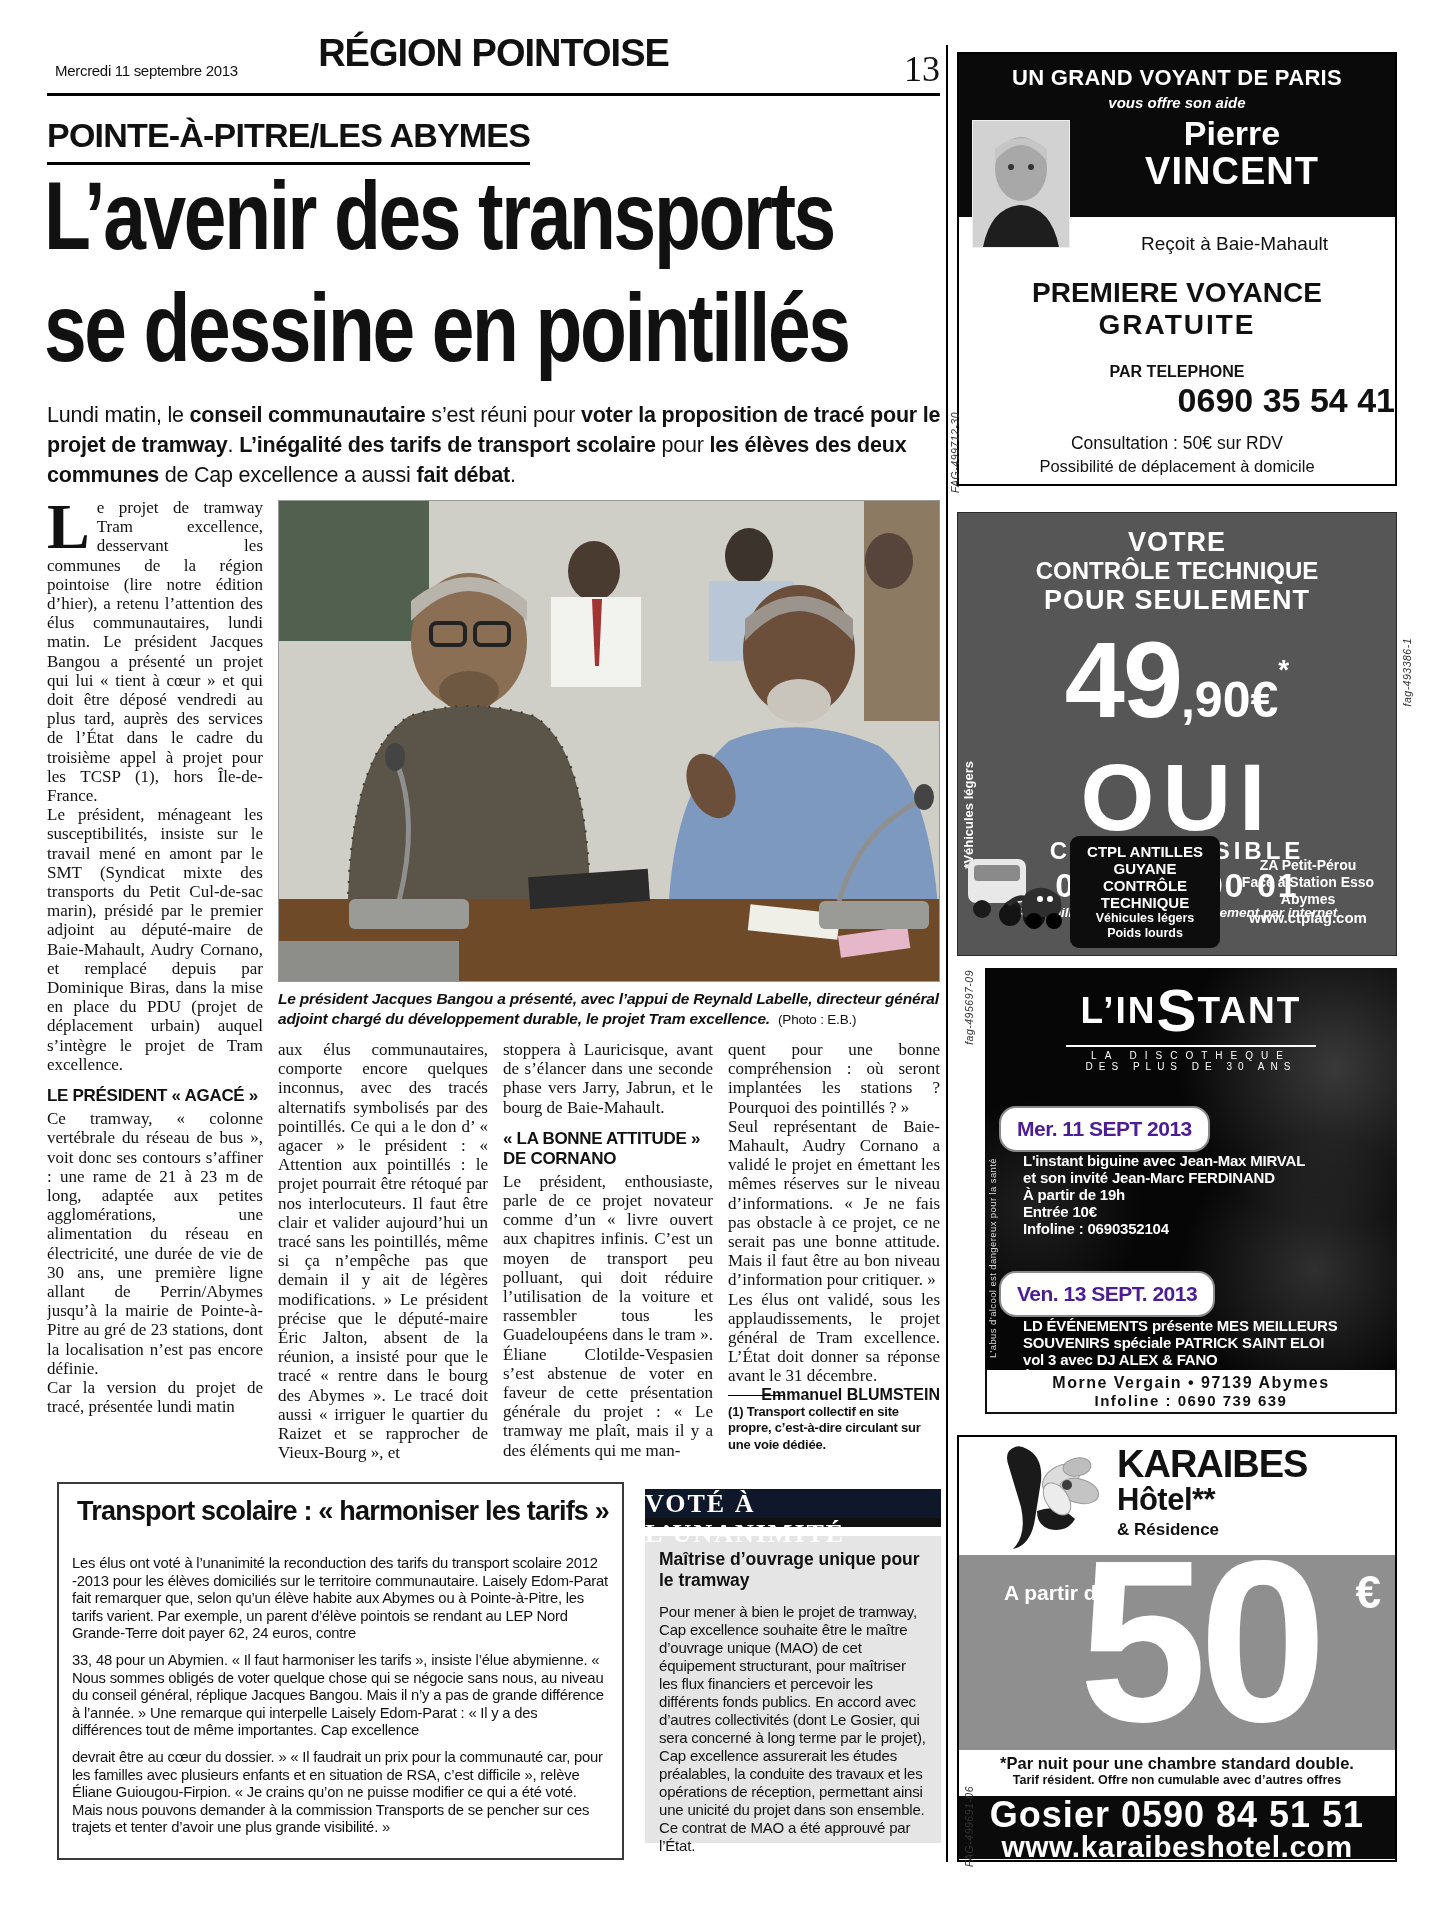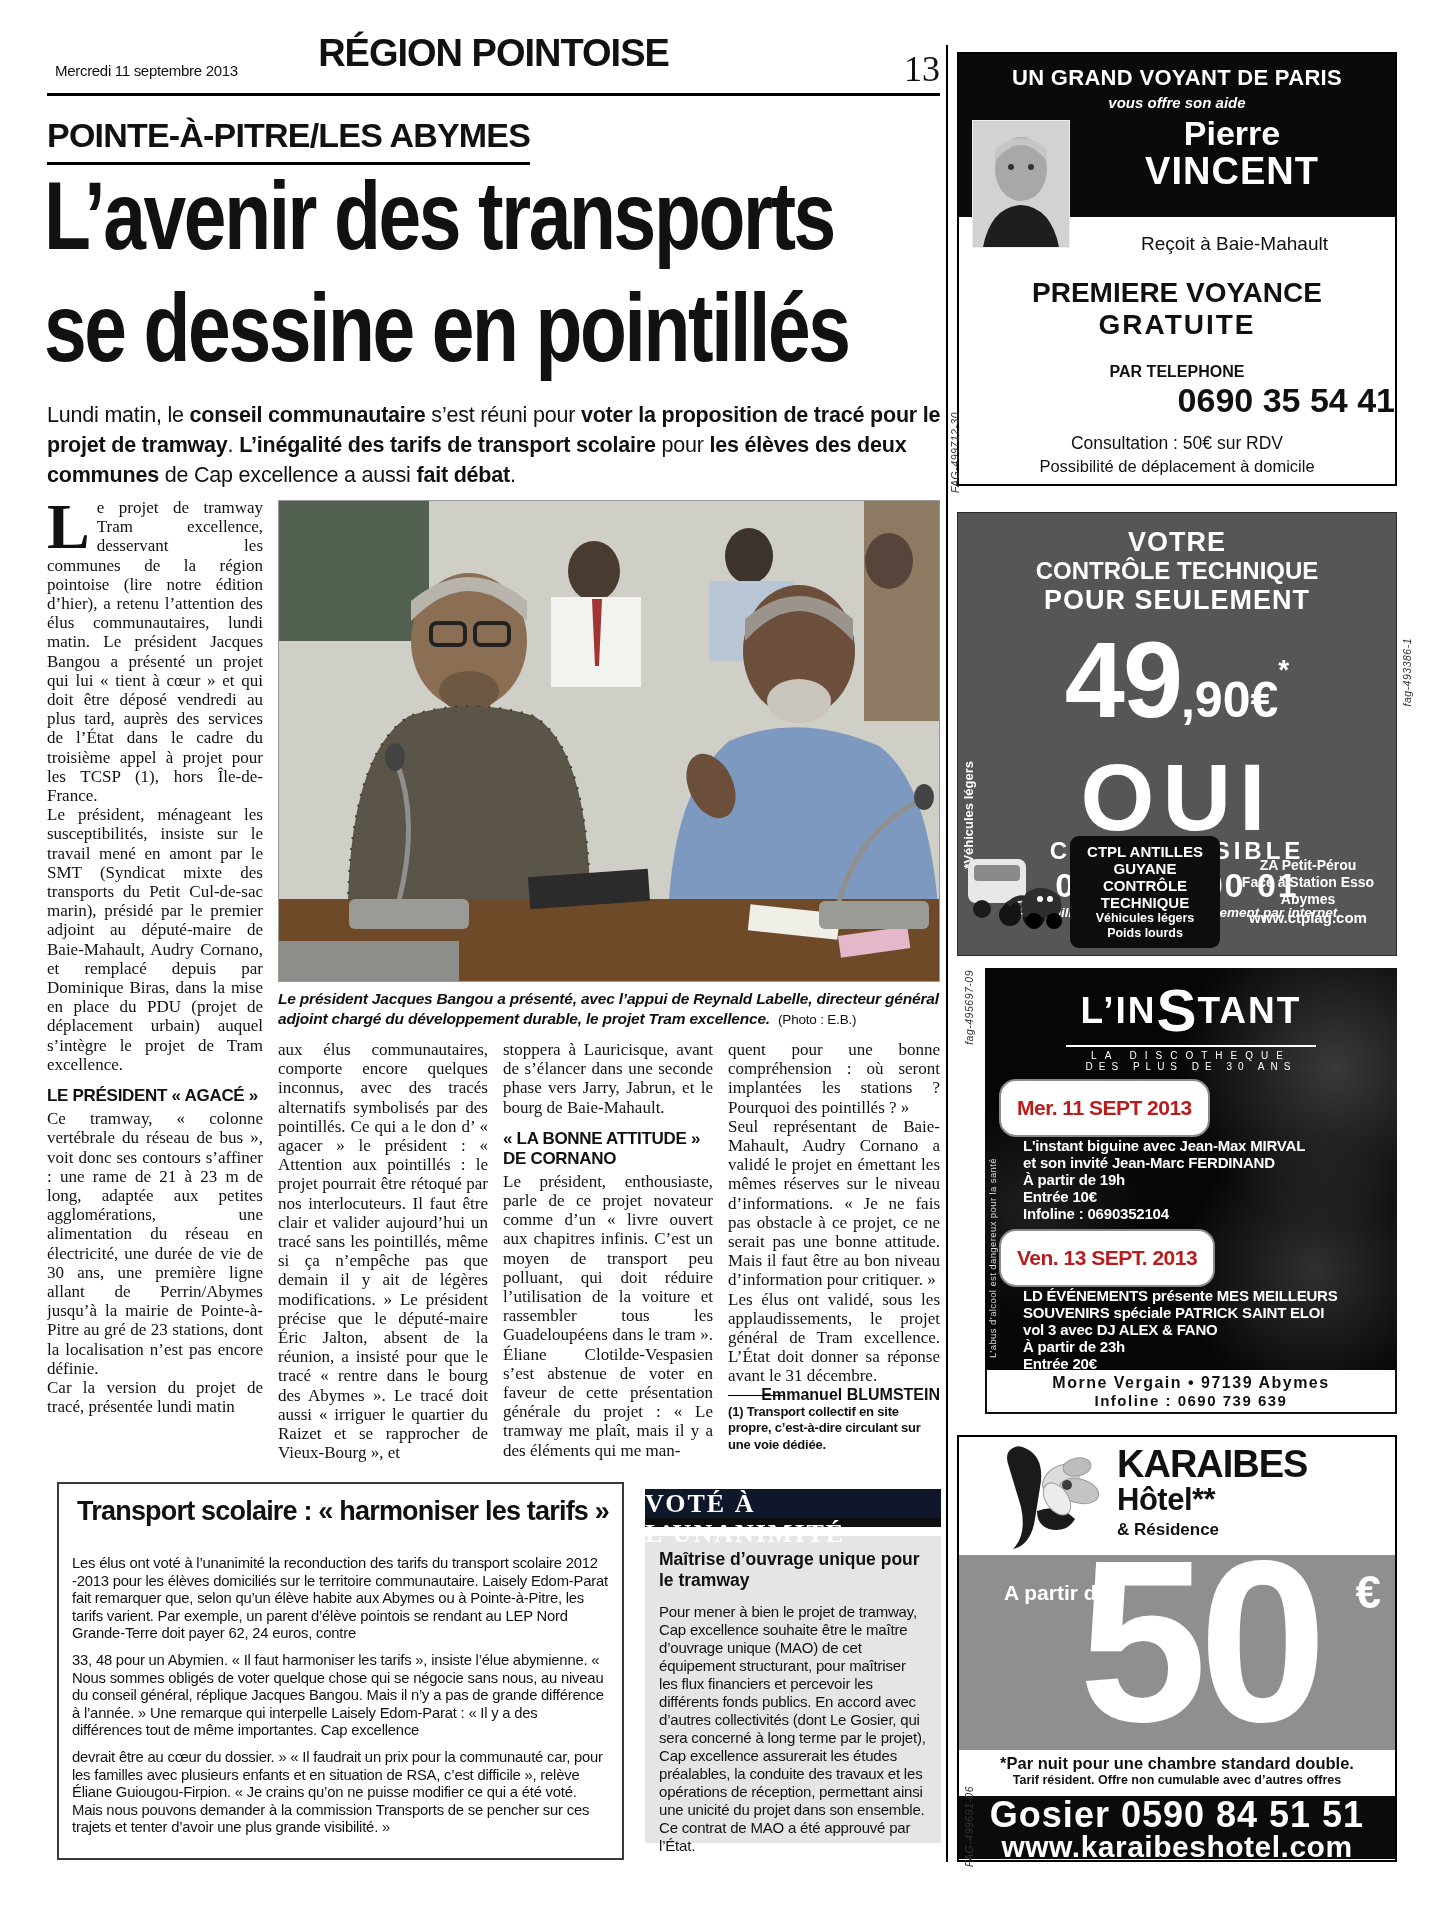--- a/index.html
+++ b/index.html
@@ -117,22 +117,22 @@
       background-image:radial-gradient(circle at 85% 25%,rgba(120,120,120,.45),transparent 34%),
                        radial-gradient(circle at 80% 75%,rgba(110,110,110,.4),transparent 30%),
                        radial-gradient(circle at 12% 60%,rgba(90,90,90,.3),transparent 25%);}
   .inst-logo{margin-top:8px;text-align:center;font-family:"Liberation Sans",sans-serif;color:#fff;}
   .inst-logo .p1,.inst-logo .p3{font-size:37px;font-weight:bold;letter-spacing:2px;vertical-align:8px;}
   .inst-logo .p2{font-size:60px;font-weight:bold;letter-spacing:1px;}
   .inst-underline{width:250px;height:2px;background:#fff;margin:0 auto;}
   .inst-sub1{margin-top:3px;text-align:center;font:10px "Liberation Sans",sans-serif;letter-spacing:8px;}
   .inst-sub2{text-align:center;font:10px "Liberation Sans",sans-serif;letter-spacing:6px;}
   .event{margin:7px 0 0 14px;}
-  .ev-pill{display:inline-block;background:#fff;color:#b91c1c;border:2px solid #8a8a8a;border-radius:17px;
-           padding:15px 16px;font:bold 21px "Liberation Sans",sans-serif;letter-spacing:-0.5px;}
+  .ev-pill{display:inline-block;background:#fff;color:#4c1d95;border:2px solid #8a8a8a;border-radius:17px;
+           padding:9px 16px;font:bold 21px "Liberation Sans",sans-serif;letter-spacing:-0.5px;margin-top:27px;}
   .ev-line{margin-left:24px;font:bold 15px/17px "Liberation Sans",sans-serif;letter-spacing:-0.2px;}
   .ev-line:first-of-type{margin-top:4px;}
   .inst-warning{position:absolute;left:2px;top:190px;writing-mode:vertical-rl;transform:rotate(180deg);
                 font:9.5px "Liberation Sans",sans-serif;color:#ddd;letter-spacing:0.4px;}
   .inst-strip{height:44px;background:#fff;border:2px solid #111;border-top:none;text-align:center;padding-top:3px;}
   .inst-addr{font:bold 16px/19px "Liberation Sans",sans-serif;letter-spacing:1.5px;}
   .inst-info{font:bold 15px/18px "Liberation Sans",sans-serif;letter-spacing:1.5px;}
 
   
   .ad-karaibes{position:absolute;left:957px;top:1435px;width:440px;height:427px;border:2px solid #000;background:#fff;}

